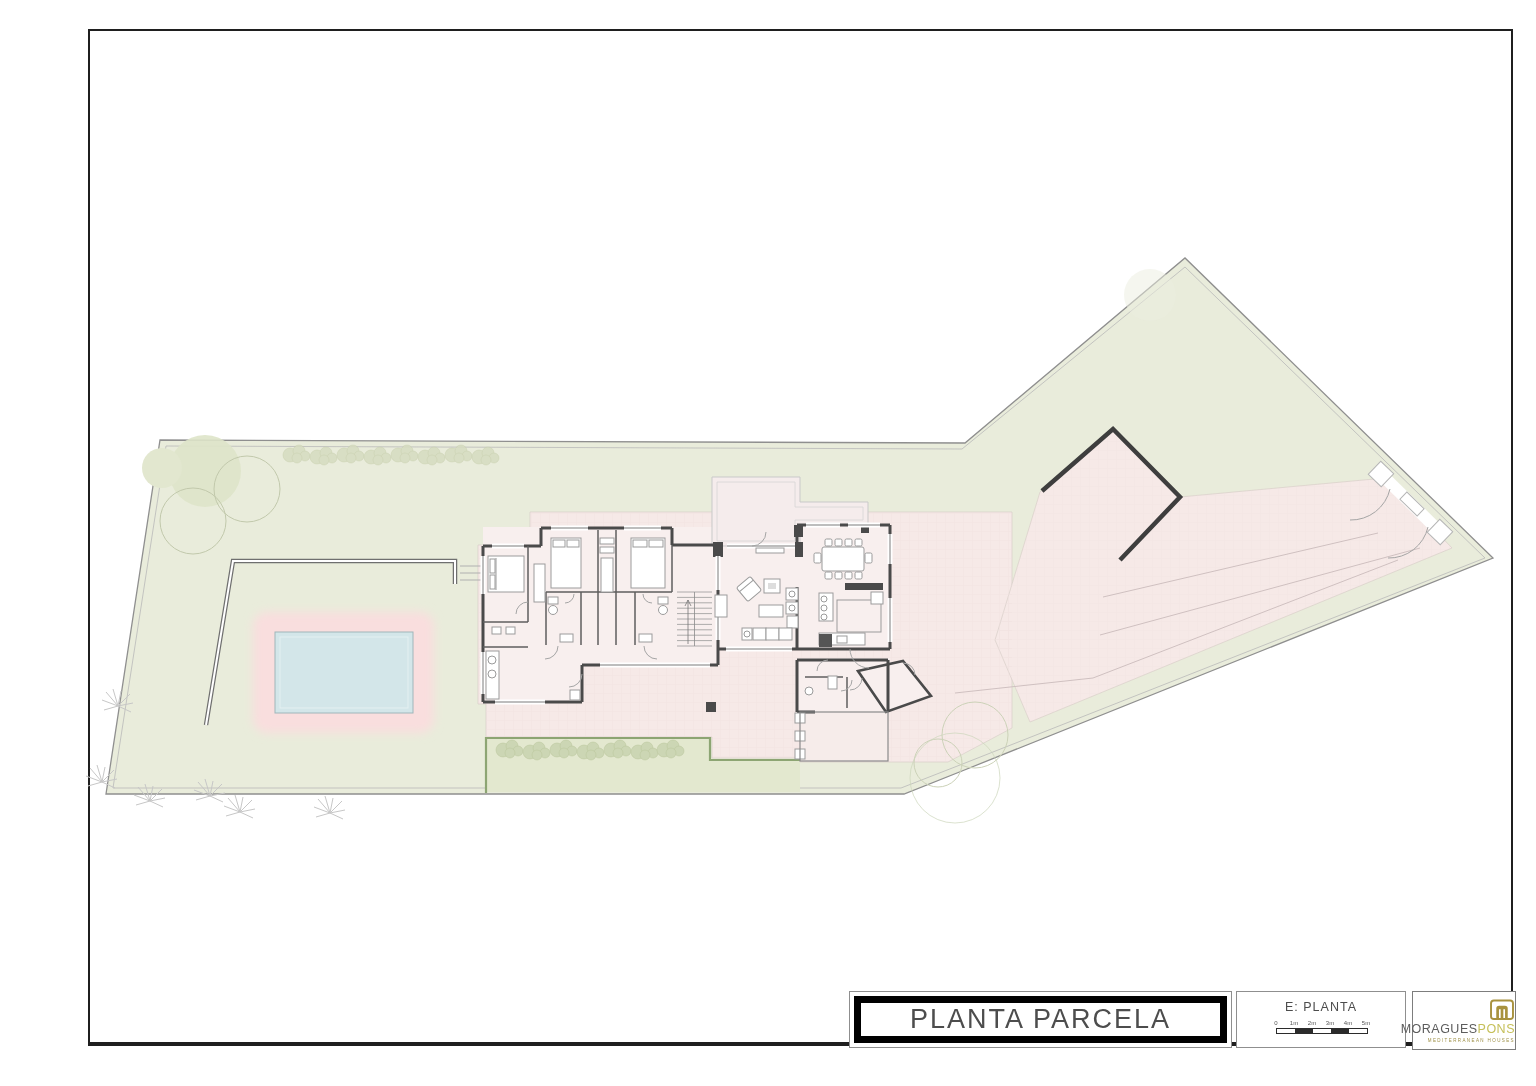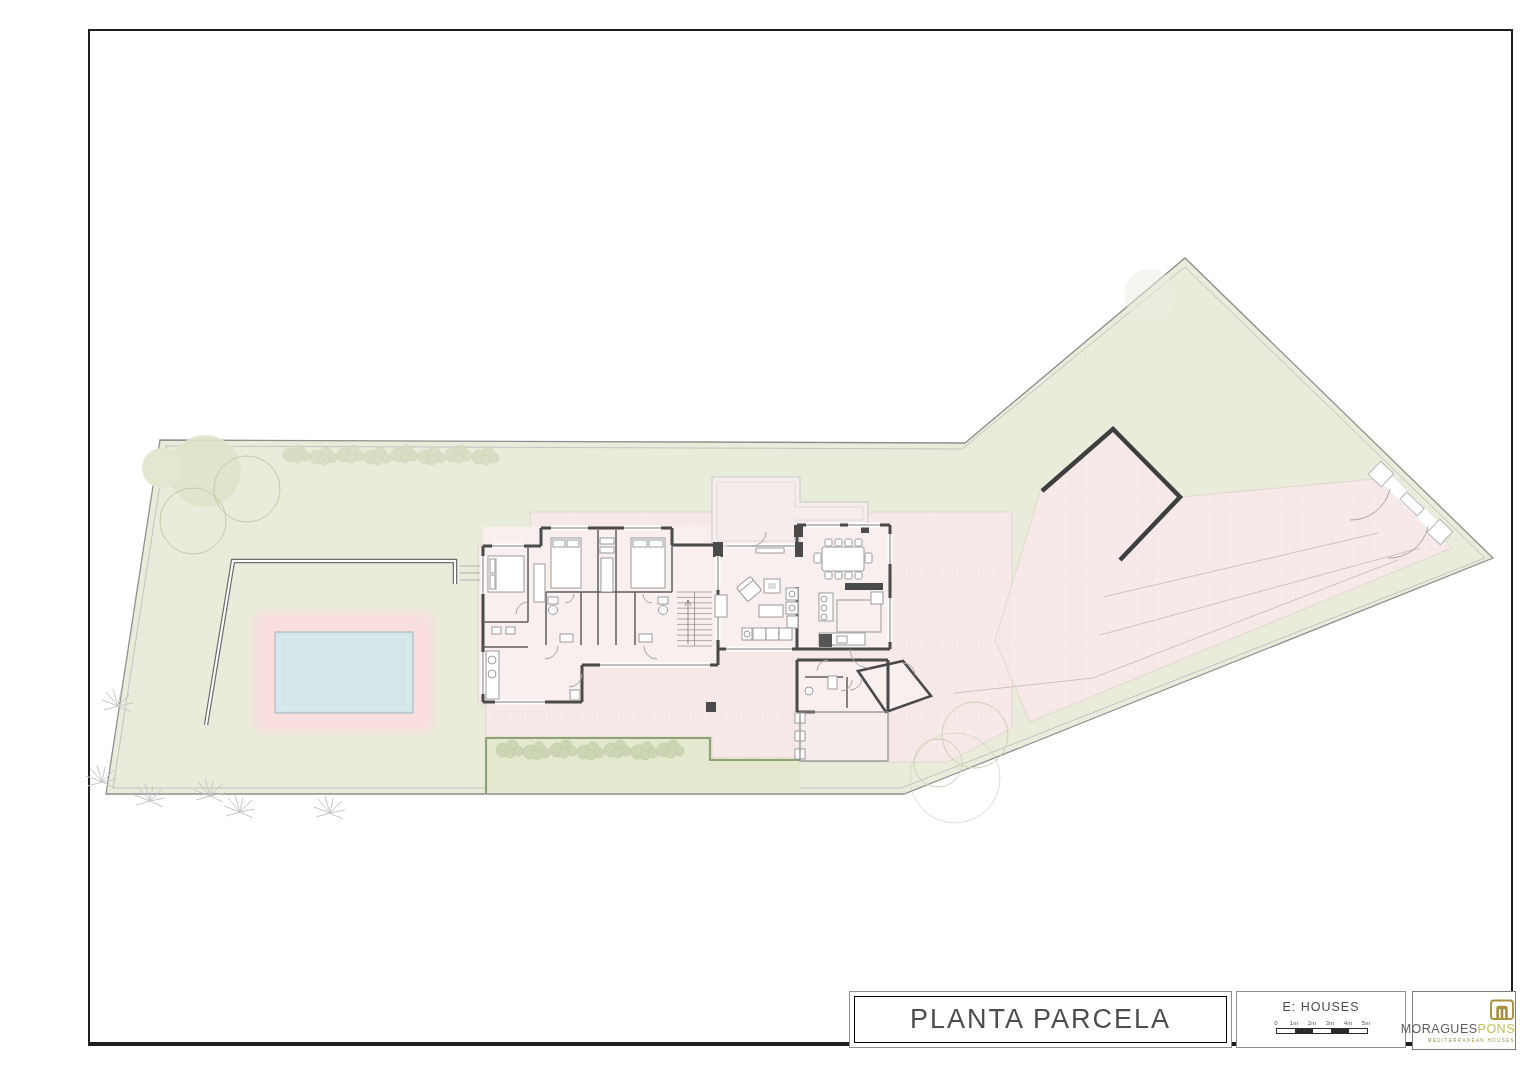--- a/index.html
+++ b/index.html
@@ -3,21 +3,21 @@
 <meta charset="utf-8">
 <style>
   html,body{margin:0;padding:0;background:#fff;}
   body{font-family:"Liberation Sans", sans-serif; width:1536px; height:1086px; position:relative; overflow:hidden;}
   .sheet-frame{position:absolute; left:88px; top:29px; width:1425px; height:1017px;
     border:2px solid #1f1f1f; border-bottom-width:4px; background:#ffffff; box-sizing:border-box;}
   .plan-svg{position:absolute; left:0; top:0;}
   
   .tb-box{position:absolute; background:#fff; border:1px solid #8f8f8f; box-sizing:border-box;}
   .tb-title{left:849px; top:991px; width:383px; height:57px; padding:4px;}
-  .tb-title-inner{width:100%; height:100%; border:1px solid #000000; box-sizing:border-box;
+  .tb-title-inner{width:100%; height:100%; border:7px solid #000000; box-sizing:border-box;
     display:flex; align-items:center; justify-content:center;}
   .tb-title-text{font-size:27px; color:#4d4d4d; letter-spacing:2px;}
   .tb-scale{left:1236px; top:991px; width:170px; height:57px; display:flex; flex-direction:column; align-items:center;}
   .tb-scale-label{font-size:12.5px; color:#4c4c4c; letter-spacing:1px; margin-top:8px;}
   .scalebar{position:relative; width:90px; margin-top:6px; height:18px;}
   .scalebar-ticks{position:relative; width:100%; height:8px;}
   .scalebar-ticks span{position:absolute; top:0; transform:translateX(-50%); font-size:6px; color:#555;}
   .scalebar-segs{display:flex; width:90px; height:4px; border:1px solid #2b2b2b; box-sizing:content-box;}
   .scalebar-segs i{width:18px; height:4px; display:block;}
   .seg-w{background:#ffffff;} .seg-b{background:#2b2b2b;}
@@ -319,21 +319,21 @@
   </g>
 </svg>
 
 <div class="tb-box tb-title">
   <div class="tb-title-inner">
     <span class="tb-title-text">PLANTA PARCELA</span>
   </div>
 </div>
 
 <div class="tb-box tb-scale">
-  <div class="tb-scale-label">E: HOUSES</div>
+  <div class="tb-scale-label">E: PLANTA</div>
   <div class="scalebar">
     <div class="scalebar-ticks">
       <span style="left:0">0</span>
       <span style="left:18px">1m</span>
       <span style="left:36px">2m</span>
       <span style="left:54px">3m</span>
       <span style="left:72px">4m</span>
       <span style="left:90px">5m</span>
     </div>
     <div class="scalebar-segs">

